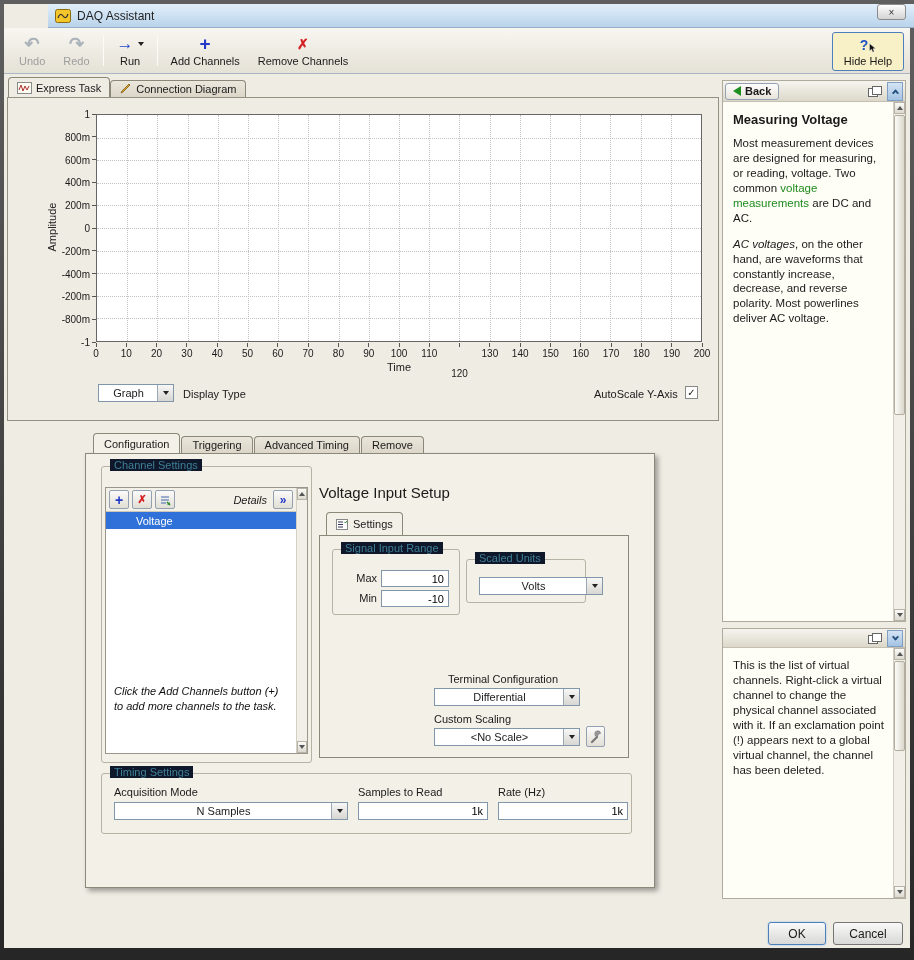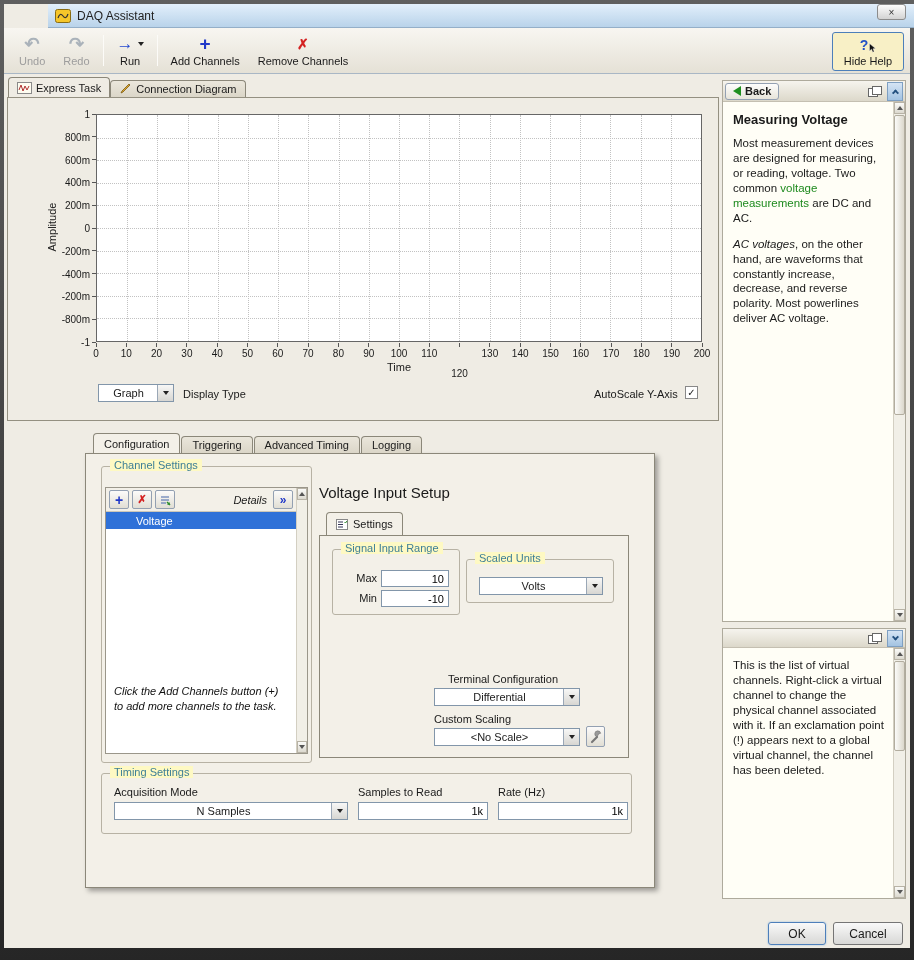--- a/index.html
+++ b/index.html
@@ -76,21 +76,21 @@
   .config-card { position:absolute; left:85px; top:433px; width:570px; height:455px; }
   .cfg-tabs { position:absolute; left:8px; top:0; height:20px; display:flex; z-index:3; }
   .cfg-tab { padding:0 10px; height:17px; margin-top:3px; display:flex; align-items:center;
              border:1px solid #8b8779; border-bottom:none; border-radius:4px 4px 0 0;
              background:linear-gradient(#eae6db,#dbd6c8); margin-right:1px; }
   .cfg-tab.active { height:20px; margin-top:0; background:#f3f0e8; }
   .cfg-body { position:absolute; left:0; top:20px; width:570px; height:435px; background:#f3f0e8;
               border:1px solid #8b8779; box-shadow:3px 3px 5px rgba(0,0,0,0.35); }
 
   .group { position:absolute; border:1px solid #b7b2a4; border-radius:3px; }
-  .glabel { position:absolute; top:-8px; left:8px; background:#fef9c3; padding:0 4px; color:#3e7f96; white-space:nowrap; }
+  .glabel { position:absolute; top:-8px; left:8px; background:#0f172a; padding:0 4px; color:#3e7f96; white-space:nowrap; }
 
   
   .grp-channels { left:15px; top:12px; width:211px; height:297px; }
   .chan-frame { position:absolute; left:3px; top:20px; width:203px; height:267px; background:#fff; border:1px solid #9a968a; }
   .chan-header { position:absolute; left:0; top:0; right:11px; height:24px; background:#f3f0e8;
                  border-bottom:1px solid #ccc7b9; display:flex; align-items:center; gap:3px; padding:0 3px 0 3px; }
   .mini-btn { width:20px; height:19px; border:1px solid #93a0b2; border-radius:2px;
               background:linear-gradient(#fcfbfa,#e1ded4); display:flex; align-items:center; justify-content:center; }
   .mb-plus { color:#2138c8; font-weight:bold; font-size:14px; }
   .mb-x { color:#d42222; font-weight:bold; font-size:11px; }
@@ -111,21 +111,21 @@
 
   
   .vi-title { position:absolute; left:233px; top:30px; font-size:15px; }
   .settings-tab { position:absolute; left:240px; top:58px; height:23px; padding:0 9px; display:flex; align-items:center; gap:5px;
                   border:1px solid #8b8779; border-bottom:none; border-radius:4px 4px 0 0; background:#f3f0e8; z-index:2; }
   .vi-body { position:absolute; left:233px; top:81px; width:310px; height:223px; border:1px solid #8b8779; }
   .grp-sir { left:12px; top:13px; width:128px; height:66px; }
   .sir-lab { position:absolute; left:4px; width:40px; text-align:right; }
   .field { position:absolute; height:17px; border:1px solid #8296aa; background:#fff; font-family:"Liberation Sans",sans-serif;
            font-size:11px; text-align:right; padding:0 4px; }
-  .grp-units { left:146px; top:23px; width:148px; height:44px; }
+  .grp-units { left:146px; top:23px; width:120px; height:44px; }
   .tc-label { position:absolute; left:128px; top:137px; }
   .cs-label { position:absolute; left:114px; top:177px; }
   .wrench-btn { position:absolute; left:266px; top:190px; width:19px; height:21px; border:1px solid #93a0b2; border-radius:2px;
                 background:linear-gradient(#fcfbfa,#e1ded4); display:flex; align-items:center; justify-content:center; }
 
   
   .grp-timing { left:15px; top:319px; width:531px; height:61px; }
   .tlab { position:absolute; top:12px; }
 
   
@@ -358,21 +358,21 @@
   <div class="as-check">
       <span>✓</span>
     </div>
 </div>
 
 <div class="config-card">
   <div class="cfg-tabs">
       <div class="cfg-tab active">Configuration</div>
       <div class="cfg-tab">Triggering</div>
       <div class="cfg-tab">Advanced Timing</div>
-      <div class="cfg-tab">Logging</div>
+      <div class="cfg-tab">Remove</div>
     </div>
   <div class="cfg-body">
 
     <div class="group grp-channels">
       <span class="glabel">Channel Settings</span>
       <div class="chan-frame">
         <div class="chan-header">
           <div class="mini-btn">
               <span class="mb-plus">+</span>
             </div>

